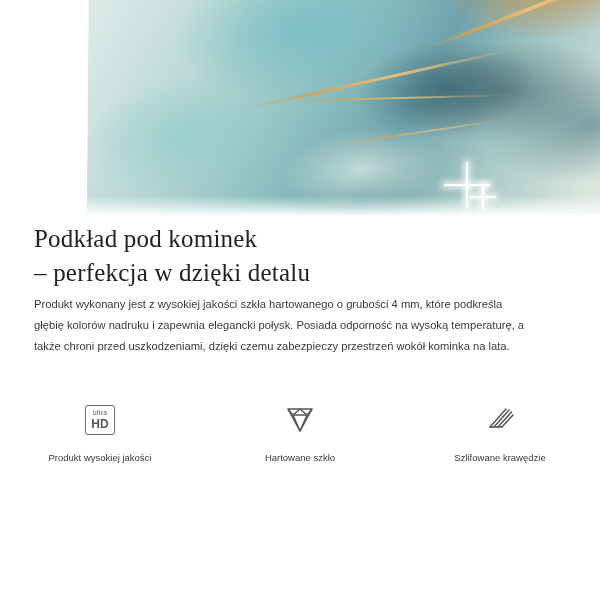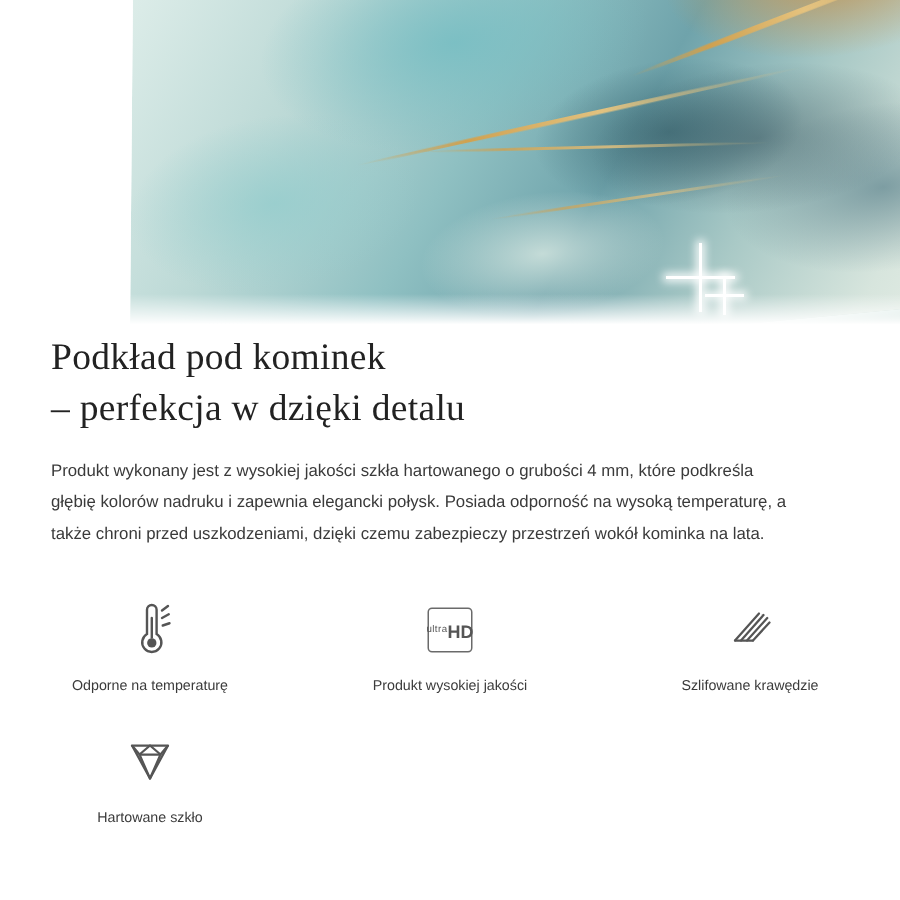--- a/index.html
+++ b/index.html
@@ -115,21 +115,21 @@
     padding: 0 34px;
     font-family: "Liberation Serif", serif;
     font-weight: 400;
     font-size: 25px;
     line-height: 34px;
     color: #222222;
     letter-spacing: 0.2px;
   }
   .headline .l2 { display: block; }
   .body-copy {
-    margin: 14px 0 0 0;
+    margin: 4px 0 0 0;
     padding: 0 34px 0 34px;
     font-size: 11.2px;
     line-height: 21px;
     color: #3a3a3a;
     max-width: 566px;
   }
 
   
   .features {
     position: absolute;
@@ -156,21 +156,21 @@
     margin-top: 10px;
     font-size: 9.5px;
     color: #3b3b3b;
     text-align: center;
     line-height: 12px;
   }
   .ultrahd {
     width: 30px; height: 30px;
     border: 1.6px solid #6a6a6a;
     border-radius: 3px;
-    display: flex; flex-direction: row;
+    display: flex; flex-direction: column;
     align-items: center; justify-content: center;
     color: #555;
     line-height: 1;
   }
   .ultrahd .u1 { font-size: 6.5px; letter-spacing: .3px; }
   .ultrahd .u2 { font-size: 12px; font-weight: 700; margin-top: 1px; }
 </style>
 </head>
 <body>
 
@@ -197,65 +197,52 @@
   <div class="content">
     <h1 class="headline">
       <span>Podkład pod kominek</span>
       <span class="l2">– perfekcja w dzięki detalu</span>
     </h1>
     <p class="body-copy">Produkt wykonany jest z wysokiej jakości szkła hartowanego o grubości 4 mm, które podkreśla głębię kolorów nadruku i zapewnia elegancki połysk. Posiada odporność na wysoką temperaturę, a także chroni przed uszkodzeniami, dzięki czemu zabezpieczy przestrzeń wokół kominka na lata.</p>
   </div>
 
   <div class="features">
 
-    <div class="feature">
-      <div class="glyph">
-        <svg width="36" height="40" viewBox="0 0 36 40" fill="none" stroke="#555" stroke-width="1.6" stroke-linecap="round">
-          <path d="M16 6.5a3.2 3.2 0 0 1 6.4 0v16.2a6.4 6.4 0 1 1-6.4 0z"></path>
-          <line x1="19.2" y1="12" x2="19.2" y2="25"></line>
-          <circle cx="19.2" cy="28.6" r="3.1" fill="#555" stroke="none"></circle>
-          <line x1="26" y1="7" x2="30" y2="4"></line>
-          <line x1="26" y1="12" x2="30.5" y2="9.5"></line>
-          <line x1="26.5" y1="17" x2="31" y2="15.5"></line>
-        </svg>
-      </div>
-      <div class="caption">Odporne na temperaturę</div>
-    </div>
 
     <div class="feature">
       <div class="glyph">
         <div class="ultrahd">
           <span class="u1">ultra</span>
           <span class="u2">HD</span>
         </div>
       </div>
       <div class="caption">Produkt wysokiej jakości</div>
     </div>
 
+
+    <div class="feature">
+      <div class="glyph">
+        <svg width="40" height="38" viewBox="0 0 40 38" fill="none" stroke="#555" stroke-width="1.5" stroke-linejoin="round">
+          <path d="M8 8 L32 8 L20 30 Z"></path>
+          <path d="M8 8 L13 14 L27 14 L32 8"></path>
+          <path d="M13 14 L20 30 L27 14"></path>
+          <path d="M13 14 L20 8 L27 14"></path>
+        </svg>
+      </div>
+      <div class="caption">Hartowane szkło</div>
+    </div>
 
     <div class="feature">
       <div class="glyph">
         <svg width="40" height="38" viewBox="0 0 40 38" fill="none" stroke="#555" stroke-width="1.5" stroke-linecap="round">
           <path d="M10 26 L26 8"></path>
           <path d="M14 26 L29 9"></path>
           <path d="M18 26 L31.5 11"></path>
           <path d="M22 26 L33 14"></path>
           <path d="M10 26 L22 26"></path>
         </svg>
       </div>
       <div class="caption">Szlifowane krawędzie</div>
     </div>
 
-    <div class="feature">
-      <div class="glyph">
-        <svg width="40" height="38" viewBox="0 0 40 38" fill="none" stroke="#555" stroke-width="1.5" stroke-linejoin="round">
-          <path d="M8 8 L32 8 L20 30 Z"></path>
-          <path d="M8 8 L13 14 L27 14 L32 8"></path>
-          <path d="M13 14 L20 30 L27 14"></path>
-          <path d="M13 14 L20 8 L27 14"></path>
-        </svg>
-      </div>
-      <div class="caption">Hartowane szkło</div>
-    </div>
-
 
   </div>
 </div>
 
 </body></html>

